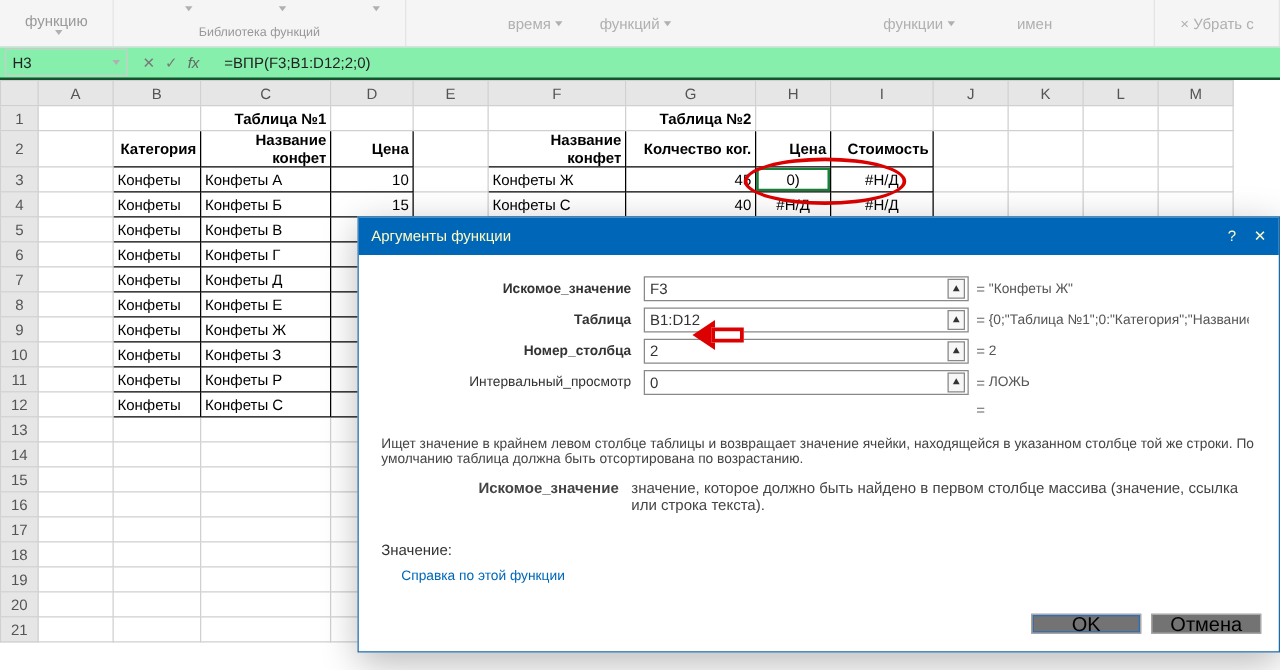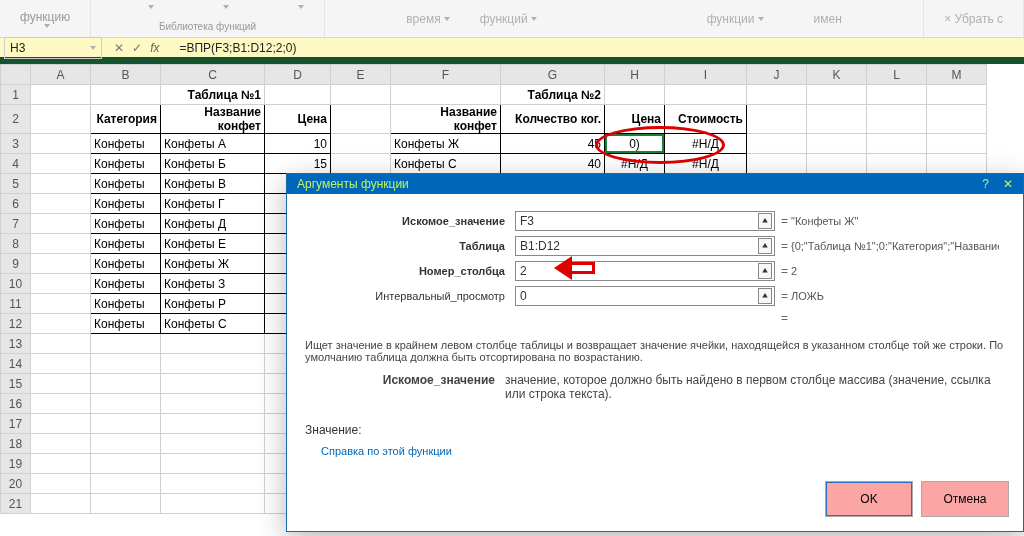--- a/index.html
+++ b/index.html
@@ -4,21 +4,21 @@
 <style>
   * { box-sizing: border-box; margin: 0; padding: 0; font-family: "Segoe UI", Tahoma, sans-serif; font-size: 12px; }
   body { background: #fff; width: 1024px; height: 536px; overflow: hidden; color: #222; }
 
   .ribbon { height: 38px; background: #f5f5f5; border-bottom: 1px solid #d6d6d6; display: flex; align-items: flex-start; color: #9a9a9a; font-size: 11px; }
   .ribbon .grp { display: flex; flex-direction: column; justify-content: center; align-items: center; border-right: 1px solid #e4e4e4; padding: 0 20px; height: 100%; }
   .ribbon .grp .label { font-size: 10px; margin-top: 2px; color: #989898; }
   .topline { display: flex; gap: 30px; color: #b0b0b0; font-size: 11px; }
   .caret { display: inline-block; border-top: 4px solid #b0b0b0; border-left: 3px solid transparent; border-right: 3px solid transparent; margin-left: 3px; vertical-align: middle; }
 
-  .formulabar { height: 26px; border-bottom: 7px solid #14532d; display: flex; align-items: center; background: #fef9c3; justify-content: center; }
+  .formulabar { height: 26px; border-bottom: 2px solid #14532d; display: flex; align-items: center; background: #86efac; justify-content: center; }
   .namebox { width: 98px; height: 22px; border: 1px solid #ccc; margin-left: 4px; display: flex; align-items: center; justify-content: space-between; padding: 0 5px; }
   .fbtns { display: flex; gap: 8px; margin: 0 12px; color: #787878; }
   .fx { font-style: italic; font-weight: 500; color: #656565; }
   .formulainput { flex: 1; padding: 0 8px; color: #222; }
 
   .sheet { position: relative; height: calc(536px - 38px - 26px); width: 100%; overflow: hidden; }
   table.grid { border-collapse: collapse; table-layout: fixed; }
   .grid th { background: #e6e6e6; color: #555; font-weight: normal; font-size: 12px; }
   .grid th, .grid td { border: 1px solid #d0d0d0; height: 20px; }
   .colh { width: 68px; }
@@ -26,38 +26,38 @@
   .grid td { padding: 0 3px; font-size: 12px; color: #000; background: #fff; }
   .bord { border: 1px solid #000 !important; }
   .bold { font-weight: bold; text-align: right; }
   .r { text-align: right; }
   .c { text-align: center; }
   .sel { background: #d5e4d5; box-shadow: inset 0 0 0 2px #188038; }
 
   .red-ellipse { position: absolute; border: 3px solid #dc0000; border-radius: 50%; width: 130px; height: 38px; pointer-events: none; }
 
   .dialog { position: absolute; width: 738px; background: #fff; border: 1px solid #1a6aa6; box-shadow: 0 8px 28px rgba(0,0,0,.28); }
-  .dialog .title { background: #0067b8; color: #bef264; height: 20px; display: flex; align-items: center; justify-content: space-between; padding: 0 10px; font-size: 12px; }
+  .dialog .title { background: #0067b8; color: #fef9c3; height: 30px; display: flex; align-items: center; justify-content: space-between; padding: 0 10px; font-size: 12px; }
   .title .winbtns { display: flex; gap: 14px; font-size: 14px; }
   .dialog .body { padding: 12px 18px 14px 18px; font-size: 11px; color: #333; }
   .funcname { font-weight: bold; font-size: 11px; margin: 2px 0 10px 2px; }
   .argrow { display: flex; align-items: center; margin: 5px 0; }
   .argrow .alabel { width: 210px; text-align: right; font-weight: bold; padding-right: 10px; font-size: 11px; }
   .argrow .alabel.nob { font-weight: normal; }
   .argrow .ainput { width: 260px; height: 20px; border: 1px solid #888; display: flex; align-items: center; justify-content: space-between; padding: 0 2px 0 4px; font-size: 11px; }
   .refbtn { width: 14px; height: 16px; border: 1px solid #888; display: flex; align-items: center; justify-content: center; font-size: 10px; background: #f7f7f7; }
   .argrow .eq { width: 16px; color: #666; padding: 0 6px; }
   .argrow .result { color: #555; font-size: 11px; }
 
   .desc { margin-top: 14px; font-size: 11px; color: #444; }
   .desc .label2 { font-weight: bold; display: inline-block; width: 200px; text-align: right; padding-right: 10px; vertical-align: top; }
   .helpln { color: #0067b8; font-size: 11px; margin-left: 16px; }
 
   .dlgBtns { display: flex; justify-content: flex-end; gap: 8px; padding: 10px 14px 14px; }
-  .dlgBtns button { width: 88px; height: 36px; background: #fca5a5; border: 1px solid #aaa; font-size: 12px; cursor: pointer; }
+  .dlgBtns button { width: 88px; height: 16px; background: #737373; border: 1px solid #aaa; font-size: 16px; cursor: pointer; }
   .okbtn { box-shadow: 0 0 0 1px #2a6ebc inset; }
 
   .arrow { position: absolute; pointer-events: none; }
   .arrow .shaft { position: absolute; width: 26px; height: 12px; border: 3px solid #dc0000; background: #fff; }
   .arrow .head { position: absolute; width: 0; height: 0; border-top: 12px solid transparent; border-bottom: 12px solid transparent; border-right: 18px solid #dc0000; }
 </style>
 </head>
 <body>
 
 <div class="ribbon">

